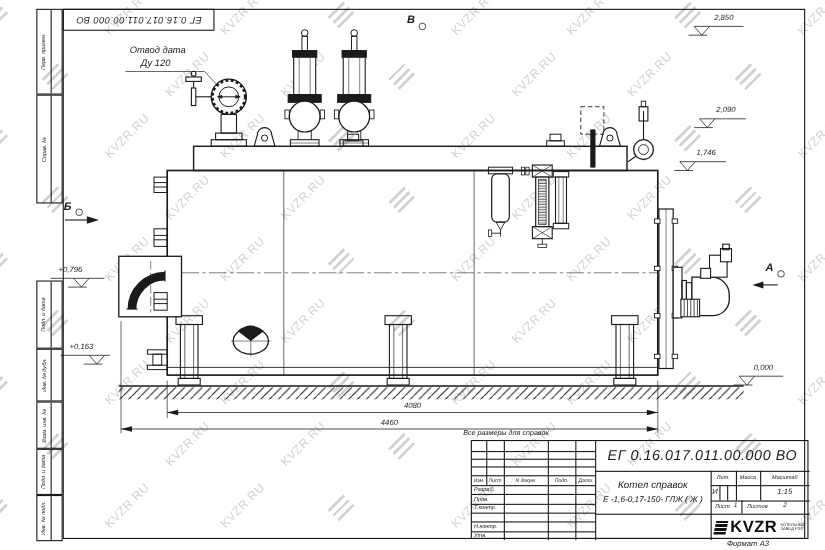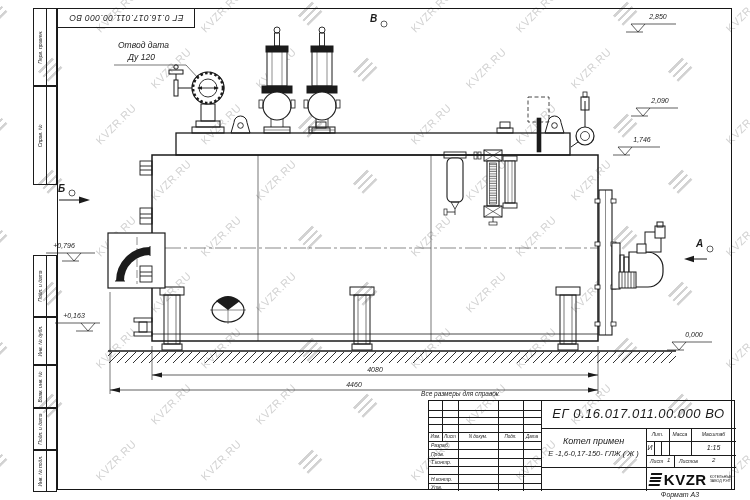--- a/index.html
+++ b/index.html
@@ -450,21 +450,21 @@
     <div class="t ctr" style="left:29px;top:33px;width:40px;font-size:4.6px;">N докум.</div>
     <div class="t ctr" style="left:69px;top:33px;width:25px;font-size:4.6px;">Подп.</div>
     <div class="t ctr" style="left:94px;top:33px;width:18px;font-size:4.6px;">Дата</div>
 
     <div class="t" style="left:2px;top:41px;font-size:5px;">Разраб.</div>
     <div class="t" style="left:2px;top:50px;font-size:5px;">Пров.</div>
     <div class="t" style="left:2px;top:58px;font-size:5px;">Т.контр.</div>
     <div class="t" style="left:2px;top:75px;font-size:5px;">Н.контр.</div>
     <div class="t" style="left:2px;top:83px;font-size:5px;">Утв.</div>
 
-    <div class="t ctr" style="left:112px;top:35px;width:105px;font-size:9px;">Котел примен</div>
+    <div class="t ctr" style="left:112px;top:35px;width:105px;font-size:9px;">Котел справок</div>
     <div class="t ctr" style="left:112px;top:48px;width:105px;font-size:7.5px;">Е -1,6-0,17-150- ГЛЖ ( Ж )</div>
 
     <div class="t ctr" style="left:217px;top:30px;width:23px;font-size:5px;">Лит.</div>
     <div class="t ctr" style="left:240px;top:30px;width:22px;font-size:5px;">Масса</div>
     <div class="t ctr" style="left:262px;top:30px;width:45px;font-size:5px;">Масштаб</div>
     <div class="t ctr" style="left:217px;top:43px;width:8px;font-size:7px;">И</div>
     <div class="t ctr" style="left:262px;top:43px;width:45px;font-size:7px;">1:15</div>
 
     <div class="t" style="left:221px;top:57px;font-size:5.2px;">Лист</div>
     <div class="t" style="left:238px;top:56px;font-size:6px;">1</div>

